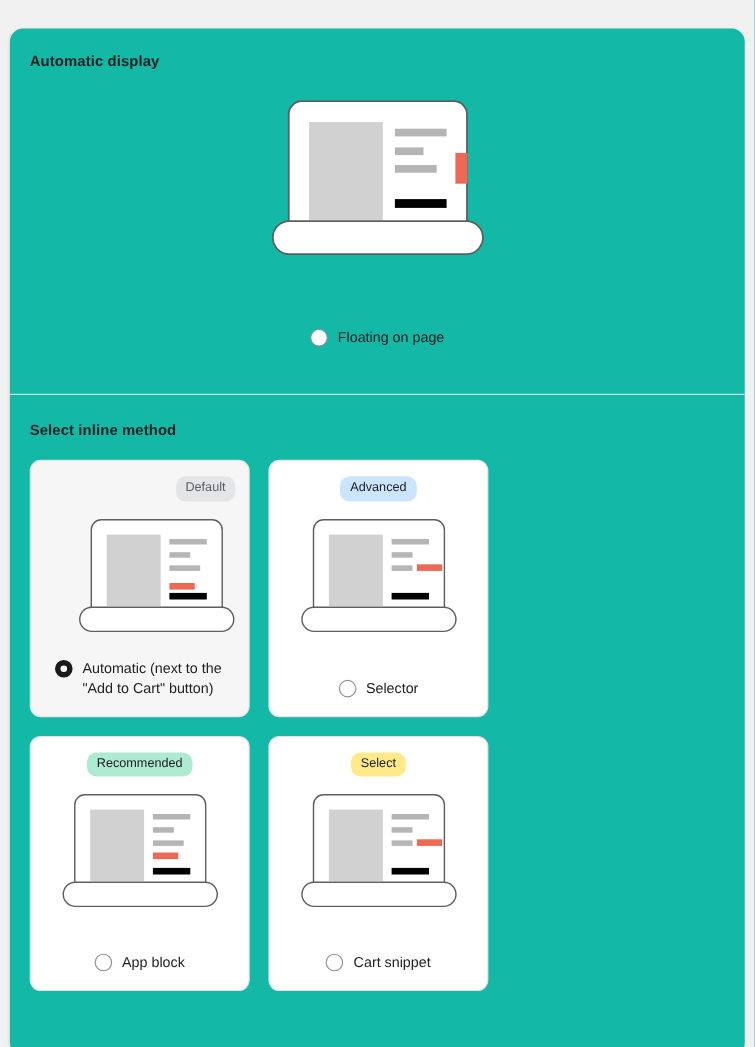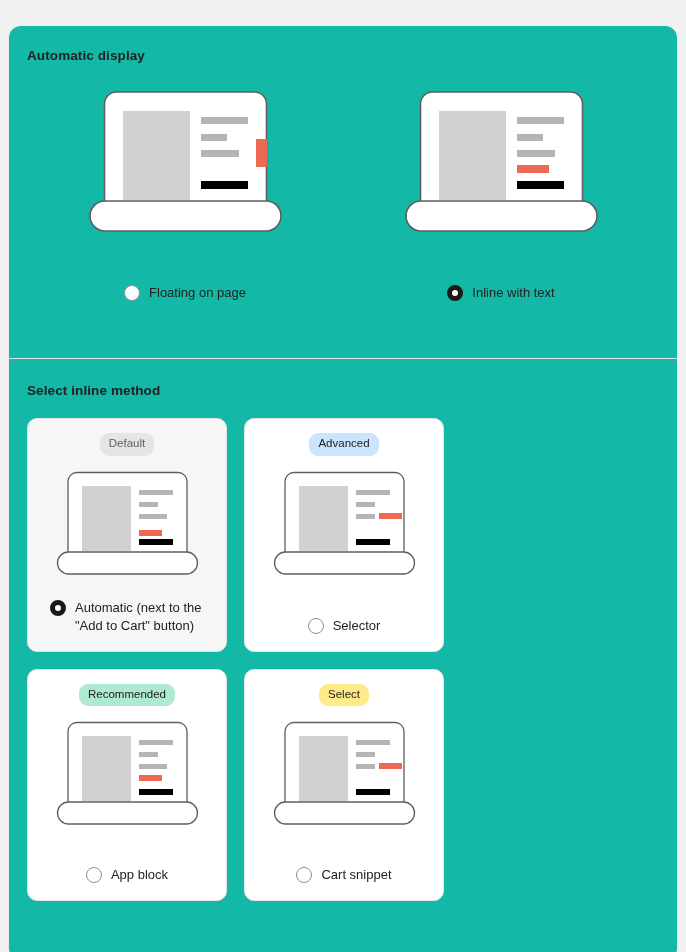--- a/index.html
+++ b/index.html
@@ -81,21 +81,21 @@
     border: 5px solid #1a1a1a;
     background: #ffffff;
   }
   .radio-label {
     font-size: 13px;
     color: #202223;
     line-height: 18px;
   }
 
   .big-radio-wrap {
-    margin-top: 50px;
+    margin-top: 64px;
     text-align: center;
   }
 
   
   .divider {
     height: 1px;
     background: #e4e5e7;
     width: 100%;
   }
 
@@ -117,20 +117,21 @@
     background: #ffffff;
     padding: 14px 12px 16px 12px;
     display: flex;
     flex-direction: column;
     align-items: center;
     min-height: 232px;
   }
   .method-card.selected {
     background: #f6f6f7;
     border-color: #e1e3e5;
+    align-items: flex-end;
   }
 
   .badge {
     display: inline-block;
     font-size: 11.5px;
     line-height: 1;
     padding: 5px 9px 6px 9px;
     border-radius: 9px;
     color: #202223;
   }
@@ -184,37 +185,20 @@
           <rect x="168" y="50" width="11" height="28" fill="#ec6a53"></rect>
           <rect x="2" y="112" width="191" height="30" rx="15" ry="15" fill="#ffffff" stroke="#5c5f62" stroke-width="1.6"></rect>
         </svg>
 
         <div class="radio-line big-radio-wrap">
           <span class="radio-outer"></span>
           <span class="radio-label">Floating on page</span>
         </div>
       </div>
 
-      <div class="option-col">
-        <svg class="laptop-big" viewBox="0 0 195 145">
-          <rect x="16.5" y="3" width="162" height="122" rx="12" ry="12" fill="#ffffff" stroke="#5c5f62" stroke-width="1.6"></rect>
-          <rect x="35" y="22" width="67" height="89" fill="#d1d1d1"></rect>
-          <rect x="113" y="28" width="47" height="7" fill="#b5b5b5"></rect>
-          <rect x="113" y="45" width="26" height="7" fill="#b5b5b5"></rect>
-          <rect x="113" y="61" width="38" height="7" fill="#b5b5b5"></rect>
-          <rect x="113" y="76" width="32" height="8" fill="#ec6a53"></rect>
-          <rect x="113" y="92" width="47" height="8" fill="#000000"></rect>
-          <rect x="2" y="112" width="191" height="30" rx="15" ry="15" fill="#ffffff" stroke="#5c5f62" stroke-width="1.6"></rect>
-        </svg>
-
-        <div class="radio-line big-radio-wrap">
-          <span class="radio-outer checked"></span>
-          <span class="radio-label">Inline with text</span>
-        </div>
-      </div>
 
     </div>
   </div>
 
   <div class="divider"></div>
 
   <div class="section-inline">
     <div class="section-title">Select inline method</div>
 
     <div class="cards-grid">

